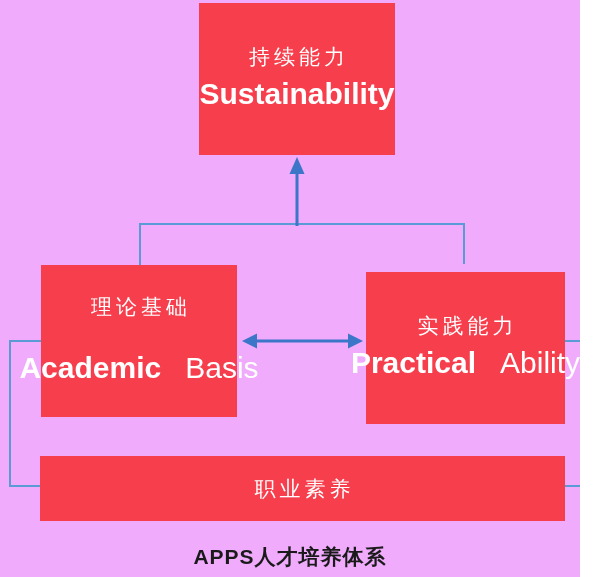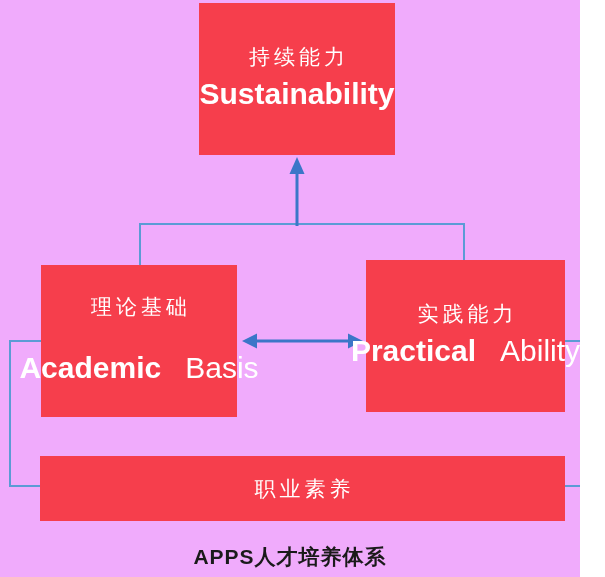--- a/index.html
+++ b/index.html
@@ -42,21 +42,21 @@
     font-weight: 400;
     letter-spacing: 4px;
     padding-left: 4px; 
   }
   .en { font-size: 30px; font-weight: 400; }
   .en b { font-weight: 700; }
   .en .rest { margin-left: 24px; }
   .en .rest:empty { display: none; margin-left: 0; }
   #box-top          { left: 199px; top: 3px;   width: 196px; height: 152px; }
   #box-academic     { left: 41px;  top: 265px; width: 196px; height: 152px; gap: 24px; }
-  #box-practical    { left: 366px; top: 260px; width: 199px; height: 152px; justify-content: center; }
+  #box-practical    { left: 366px; top: 272px; width: 199px; height: 152px; justify-content: center; }
   #box-professional { left: 40px;  top: 456px; width: 525px; height: 65px; line-height: 1.3; }
   .caption {
     position: absolute;
     left: 0; right: 0;
     top: 543px;
     text-align: center;
     font-size: 21px;
     font-weight: 700;
     color: var(--caption-color, #1a1a1a);
     letter-spacing: 1px;

